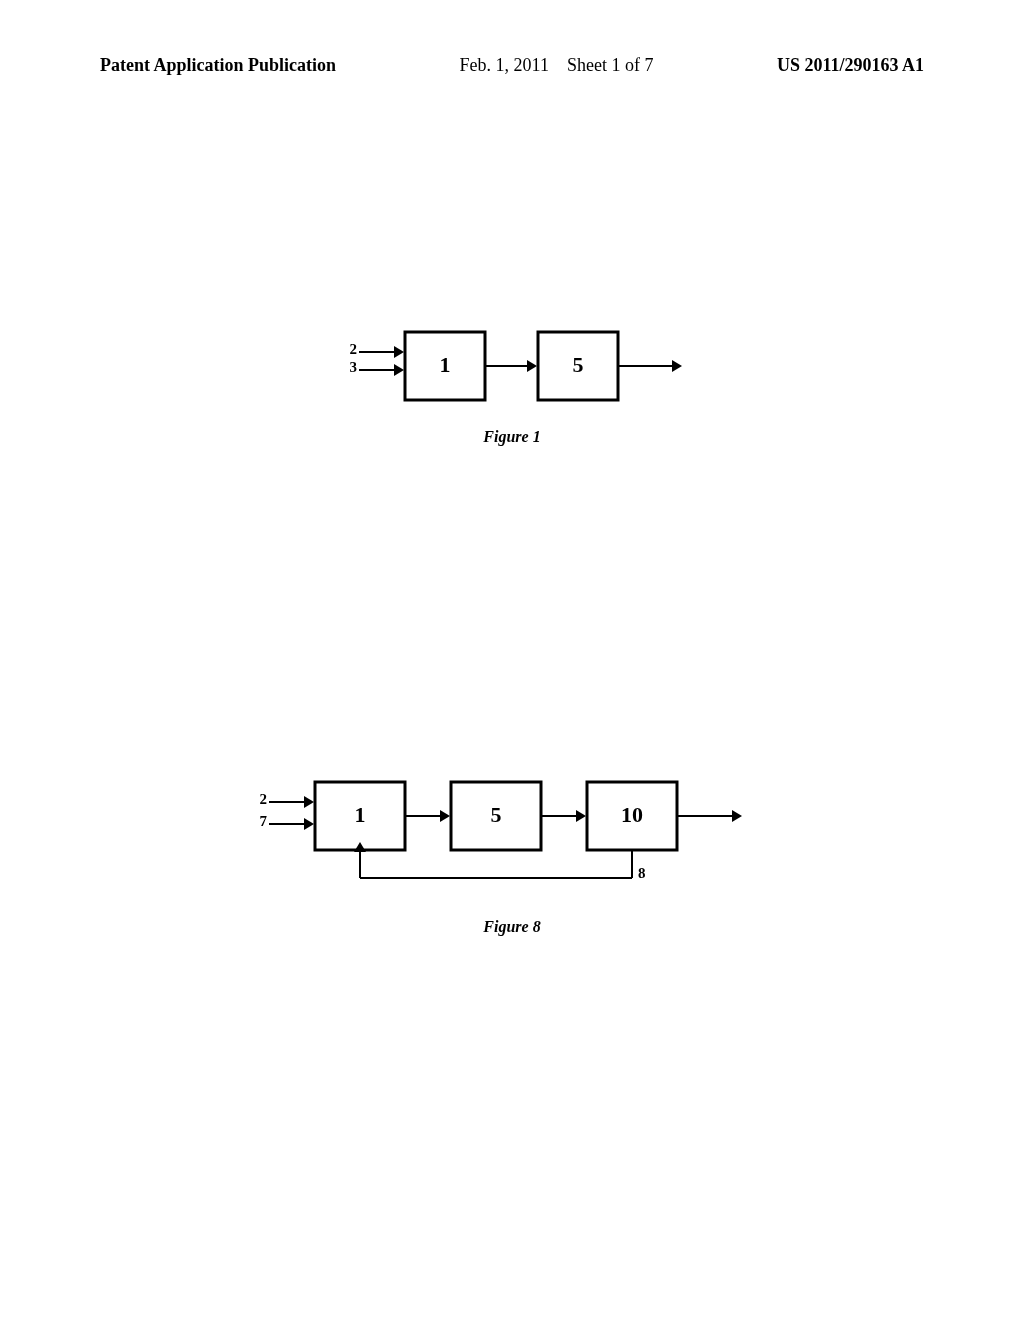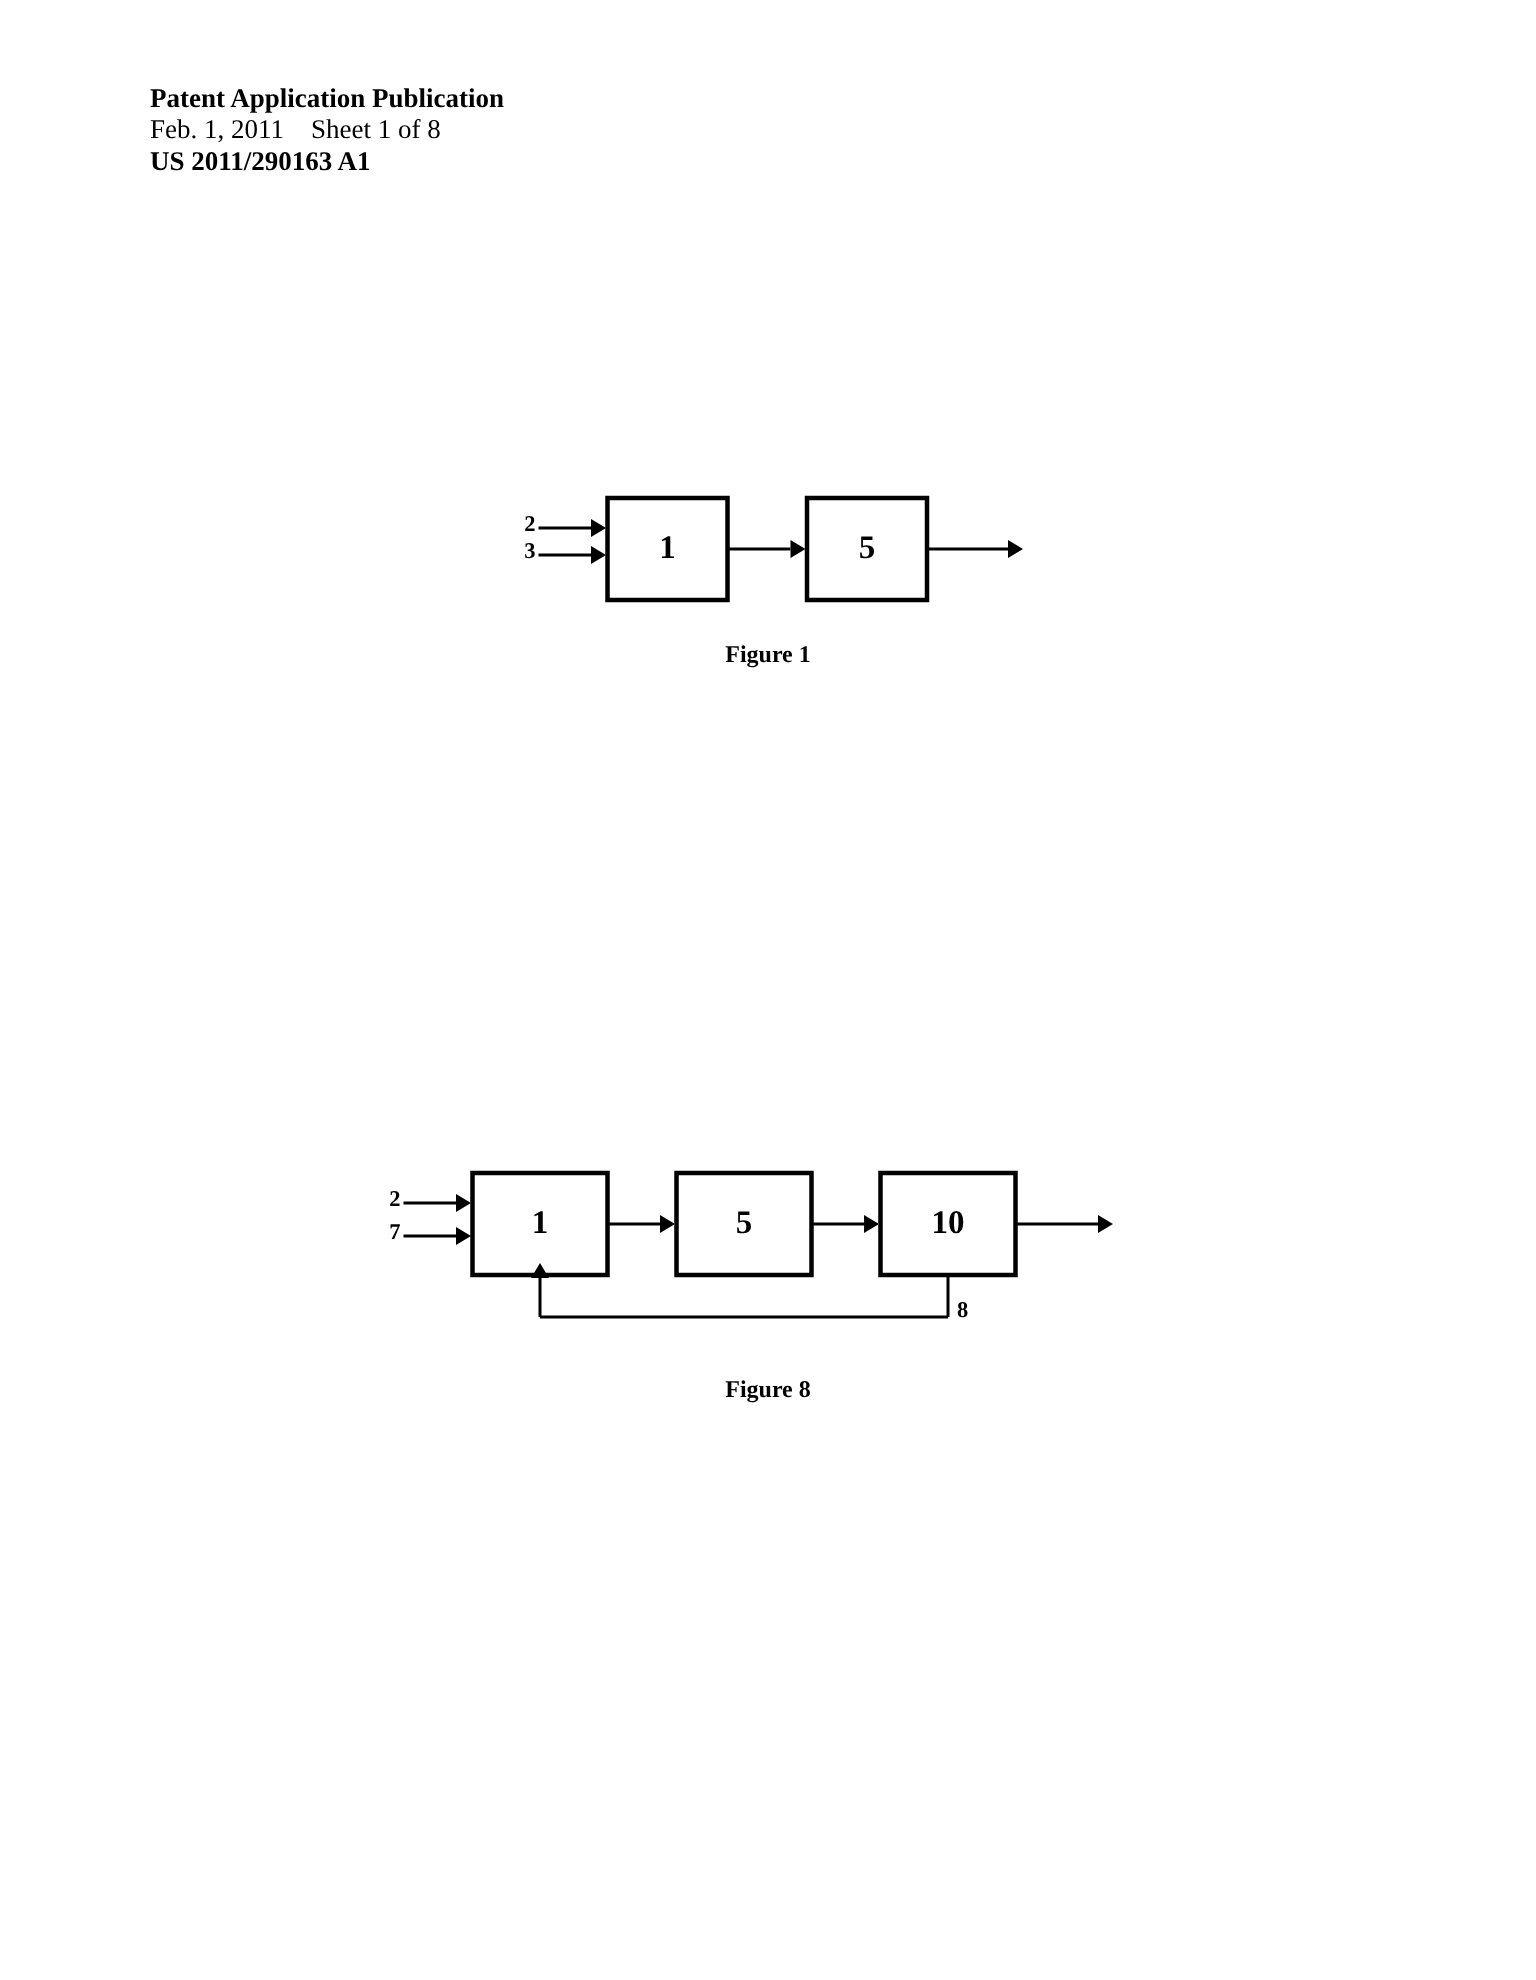--- a/index.html
+++ b/index.html
@@ -14,21 +14,20 @@
 
     .header {
       position: absolute;
       top: 55px;
       left: 0;
       right: 0;
       display: flex;
       justify-content: space-between;
       align-items: flex-start;
       padding: 0 100px;
-      flex-direction: column;
     }
 
     .header-left {
       font-size: 18px;
       font-weight: bold;
     }
 
     .header-center {
       font-size: 18px;
       text-align: center;
@@ -49,20 +48,21 @@
       display: flex;
       flex-direction: column;
       align-items: center;
     }
 
     .figure-caption {
       margin-top: 18px;
       font-size: 16px;
       font-weight: bold;
       text-align: center;
+      font-style: italic;
     }
 
     
     .figure2-container {
       position: absolute;
       top: 760px;
       left: 50%;
       transform: translateX(-50%);
       display: flex;
       flex-direction: column;
@@ -75,21 +75,21 @@
       font-weight: bold;
     }
   </style>
 </head>
 <body>
 
 <div class="header">
   <div class="header-left">Patent Application Publication</div>
   <div class="header-center">
     <span>Feb. 1, 2011</span>&nbsp;&nbsp;&nbsp;
-    <span>Sheet 1 of 8</span>
+    <span>Sheet 1 of 7</span>
   </div>
   <div class="header-right">US 2011/290163 A1</div>
 </div>
 
 <div class="figure1-container">
   <svg width="420" height="100">
 
     <text x="55" y="44" font-size="15" font-weight="bold" text-anchor="end">2</text>
     <line x1="57" y1="42" x2="92" y2="42" stroke="#000" stroke-width="2"></line>
     <polygon points="92,36 92,48 102,42" fill="#000"></polygon>

